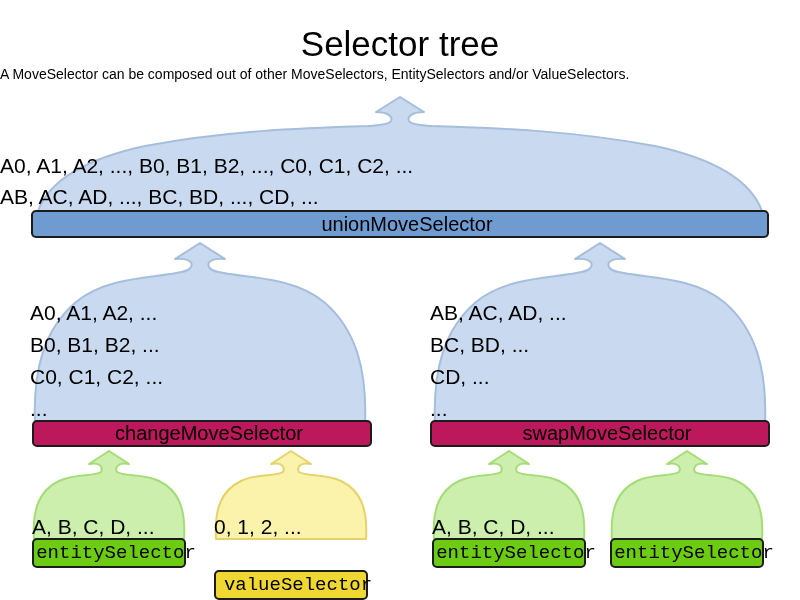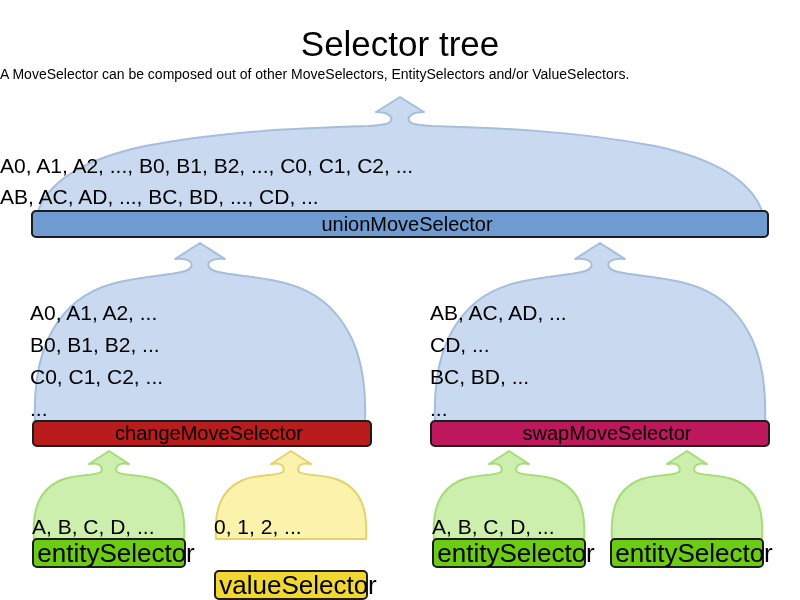--- a/index.html
+++ b/index.html
@@ -18,21 +18,21 @@
   .shapes{position:absolute;left:0;top:0;width:800px;height:600px;}
   .dome-text{
     position:absolute;font-size:21px;line-height:32px;
     white-space:nowrap;
   }
   .dome-text.union{line-height:31px;}
   .bar{
     position:absolute;box-sizing:border-box;display:flex;align-items:center;justify-content:center;
     border:2px solid #1c1c1c;border-radius:5px;font-size:20px;white-space:nowrap;padding-left:14px;
   }
-  .bar.small{font-size:26px;}
+  .bar.small{font-size:19px;font-family:Liberation Mono, monospace;}
   .line{display:block;}
 </style>
 </head>
 <body>
 
 <div class="canvas">
 
   <div class="title">Selector tree</div>
   <div class="subtitle">A MoveSelector can be composed out of other MoveSelectors, EntitySelectors and/or ValueSelectors.</div>
 
@@ -84,35 +84,35 @@
 
   <div class="dome-text" style="left:30px;top:297px;width:340px;">
     <span class="line">A0, A1, A2, ...</span>
     <span class="line">B0, B1, B2, ...</span>
     <span class="line">C0, C1, C2, ...</span>
     <span class="line">...</span>
   </div>
 
   <div class="dome-text" style="left:430px;top:297px;width:340px;">
     <span class="line">AB, AC, AD, ...</span>
+    <span class="line">BC, BD, ...</span>
     <span class="line">CD, ...</span>
-    <span class="line">BC, BD, ...</span>
     <span class="line">...</span>
   </div>
 
   <div class="dome-text" style="left:32px;top:511px;width:154px;">A, B, C, D, ...</div>
   <div class="dome-text" style="left:214px;top:511px;width:154px;">0, 1, 2, ...</div>
   <div class="dome-text" style="left:432px;top:511px;width:154px;">A, B, C, D, ...</div>
   <div class="dome-text" style="left:610px;top:511px;width:154px;"></div>
 
   <div class="bar" style="left: 31px; top: 210px; width: 738px; height: 28px; background-color: rgb(111, 155, 209);">
     <span>unionMoveSelector</span>
   </div>
 
-  <div class="bar" style="left: 32px; top: 420px; width: 340px; height: 27px; background-color: #b91c1c;">
+  <div class="bar" style="left: 32px; top: 420px; width: 340px; height: 27px; background-color: #be185d;">
     <span>changeMoveSelector</span>
   </div>
 
   <div class="bar" style="left: 430px; top: 420px; width: 340px; height: 27px; background-color: #be185d;">
     <span>swapMoveSelector</span>
   </div>
 
   <div class="bar small" style="left: 32px; top: 538px; width: 154px; height: 30px; background-color: rgb(107, 204, 19);">
     <span>entitySelector</span>
   </div>

